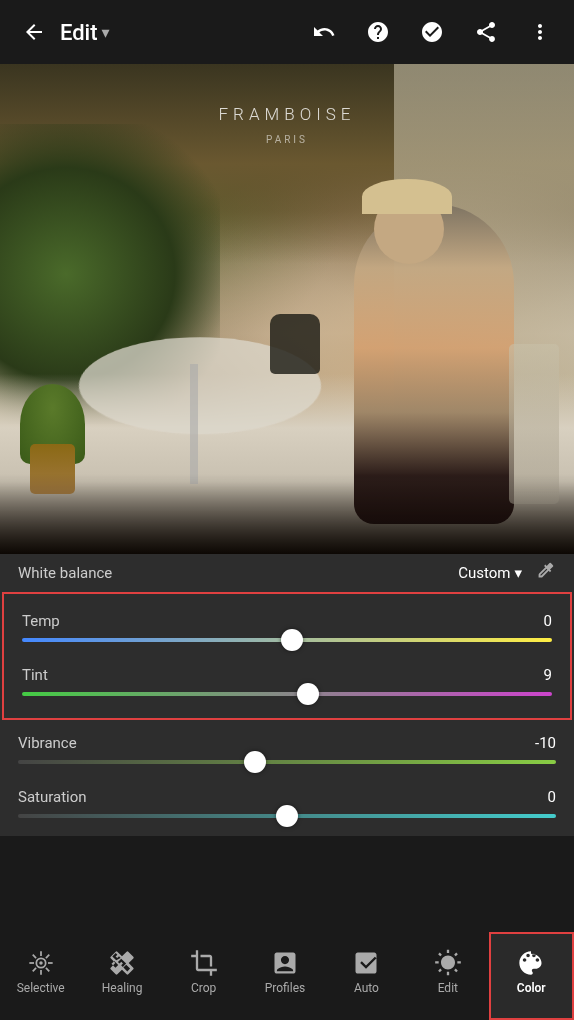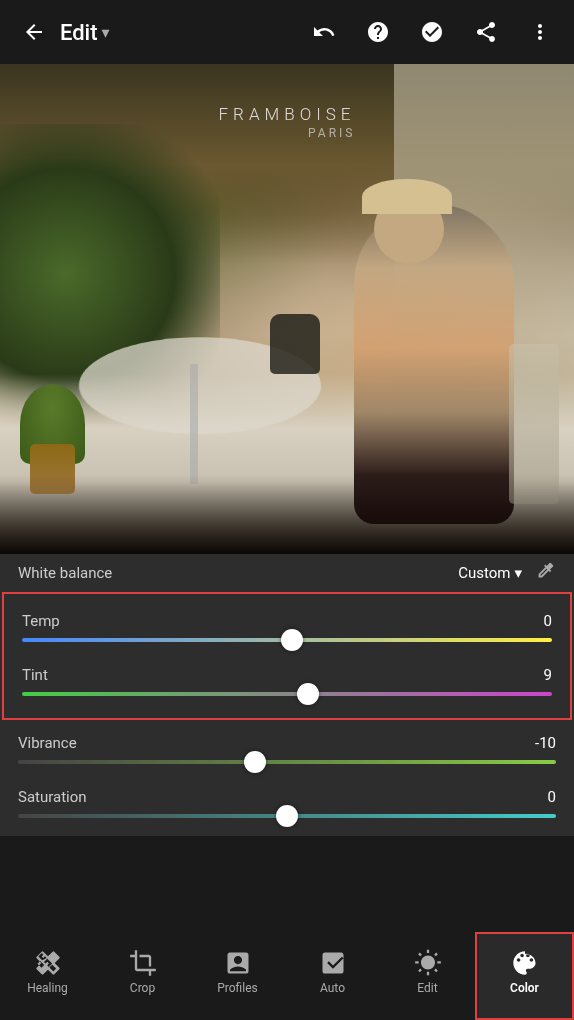--- a/index.html
+++ b/index.html
@@ -291,21 +291,21 @@
 
       <div style="position:absolute;left:20px;bottom:90px;width:65px;height:80px;background:radial-gradient(ellipse at 50% 30%,#5a7a2a,#3a5a18);border-radius:50% 50% 10px 10px;"></div>
       <div style="position:absolute;left:30px;bottom:60px;width:45px;height:50px;background:linear-gradient(180deg,#8b6914,#a07840);border-radius:5px;"></div>
 
       <div style="position:absolute;right:15px;top:280px;width:50px;height:160px;background:linear-gradient(180deg,#c8c0a8,#a8a090);border-radius:5px;opacity:0.6;"></div>
 
       <div style="position:absolute;left:270px;top:250px;width:50px;height:60px;background:#1a1a14;border-radius:10px 10px 5px 5px;opacity:0.8;"></div>
 
       <div style="position:absolute;top:40px;left:50%;transform:translateX(-50%);text-align:center;">
         <div style="font-size:17px;letter-spacing:5px;color:rgba(255,255,255,0.8);font-weight:300;white-space:nowrap;">FRAMBOISE</div>
-        <div style="font-size:12px;letter-spacing:3px;color:rgba(255,255,255,0.55);margin-top:2px;text-align:right;">PARIS</div>
+        <div style="font-size:10px;letter-spacing:3px;color:rgba(255,255,255,0.55);margin-top:10px;">PARIS</div>
       </div>
     </div>
     <div class="photo-overlay"></div>
   </div>
 </div>
 
 <div class="controls-area">
 
   <div class="white-balance-row">
     <span class="wb-label">White balance</span>
@@ -364,20 +364,35 @@
       </div>
       <div class="slider-track saturation-track" style="position:relative;height:4px;border-radius:2px;background:linear-gradient(to right,#444,#44cccc);">
         <div class="slider-thumb" style="left:50%;"></div>
       </div>
     </div>
   </div>
 </div>
 
 <div class="bottom-nav">
 
+  <div class="nav-item">
+    <svg viewBox="0 0 24 24">
+      <circle cx="12" cy="12" r="4" fill="none" stroke="#aaa" stroke-width="1.5"></circle>
+      <circle cx="12" cy="12" r="1.5"></circle>
+      <line x1="12" y1="2" x2="12" y2="6" stroke="#aaa" stroke-width="1.5"></line>
+      <line x1="12" y1="18" x2="12" y2="22" stroke="#aaa" stroke-width="1.5"></line>
+      <line x1="2" y1="12" x2="6" y2="12" stroke="#aaa" stroke-width="1.5"></line>
+      <line x1="18" y1="12" x2="22" y2="12" stroke="#aaa" stroke-width="1.5"></line>
+      <line x1="4.9" y1="4.9" x2="7.8" y2="7.8" stroke="#aaa" stroke-width="1.5"></line>
+      <line x1="16.2" y1="16.2" x2="19.1" y2="19.1" stroke="#aaa" stroke-width="1.5"></line>
+      <line x1="19.1" y1="4.9" x2="16.2" y2="7.8" stroke="#aaa" stroke-width="1.5"></line>
+      <line x1="7.8" y1="16.2" x2="4.9" y2="19.1" stroke="#aaa" stroke-width="1.5"></line>
+    </svg>
+    <span>Selective</span>
+  </div>
 
   <div class="nav-item">
     <svg viewBox="0 0 24 24">
       <path d="M17.73 12.02l3.98-3.98a.996.996 0 000-1.41l-4.34-4.34a.996.996 0 00-1.41 0l-3.98 3.98L8 2.29A1 1 0 006.59 2.29l-4.3 4.3a1 1 0 000 1.41l3.98 3.98L2.29 16a1 1 0 000 1.41l4.3 4.3a1 1 0 001.41 0l3.98-3.98 3.98 3.98a1 1 0 001.41 0l4.3-4.3a1 1 0 000-1.41l-3.94-3.98zm-11.35 3.97L3 12.61l2.38-2.38 3.38 3.38-2.38 2.38zM7.07 9.7L3.71 6.34l2.9-2.9 1.41 1.41-1.5 1.5 1.41 1.41 1.5-1.5 1.41 1.41L7.07 9.7zm5.65 5.65l-1.41-1.41 1.5-1.5-1.41-1.41-1.5 1.5-1.41-1.41 2.84-2.84 4.24 4.24-2.85 2.83zm3.84 3.84l-3.36-3.36 2.38-2.38 3.36 3.36-2.38 2.38z" fill="#aaa"></path>
     </svg>
     <span>Healing</span>
   </div>
 
   <div class="nav-item">
     <svg viewBox="0 0 24 24">

